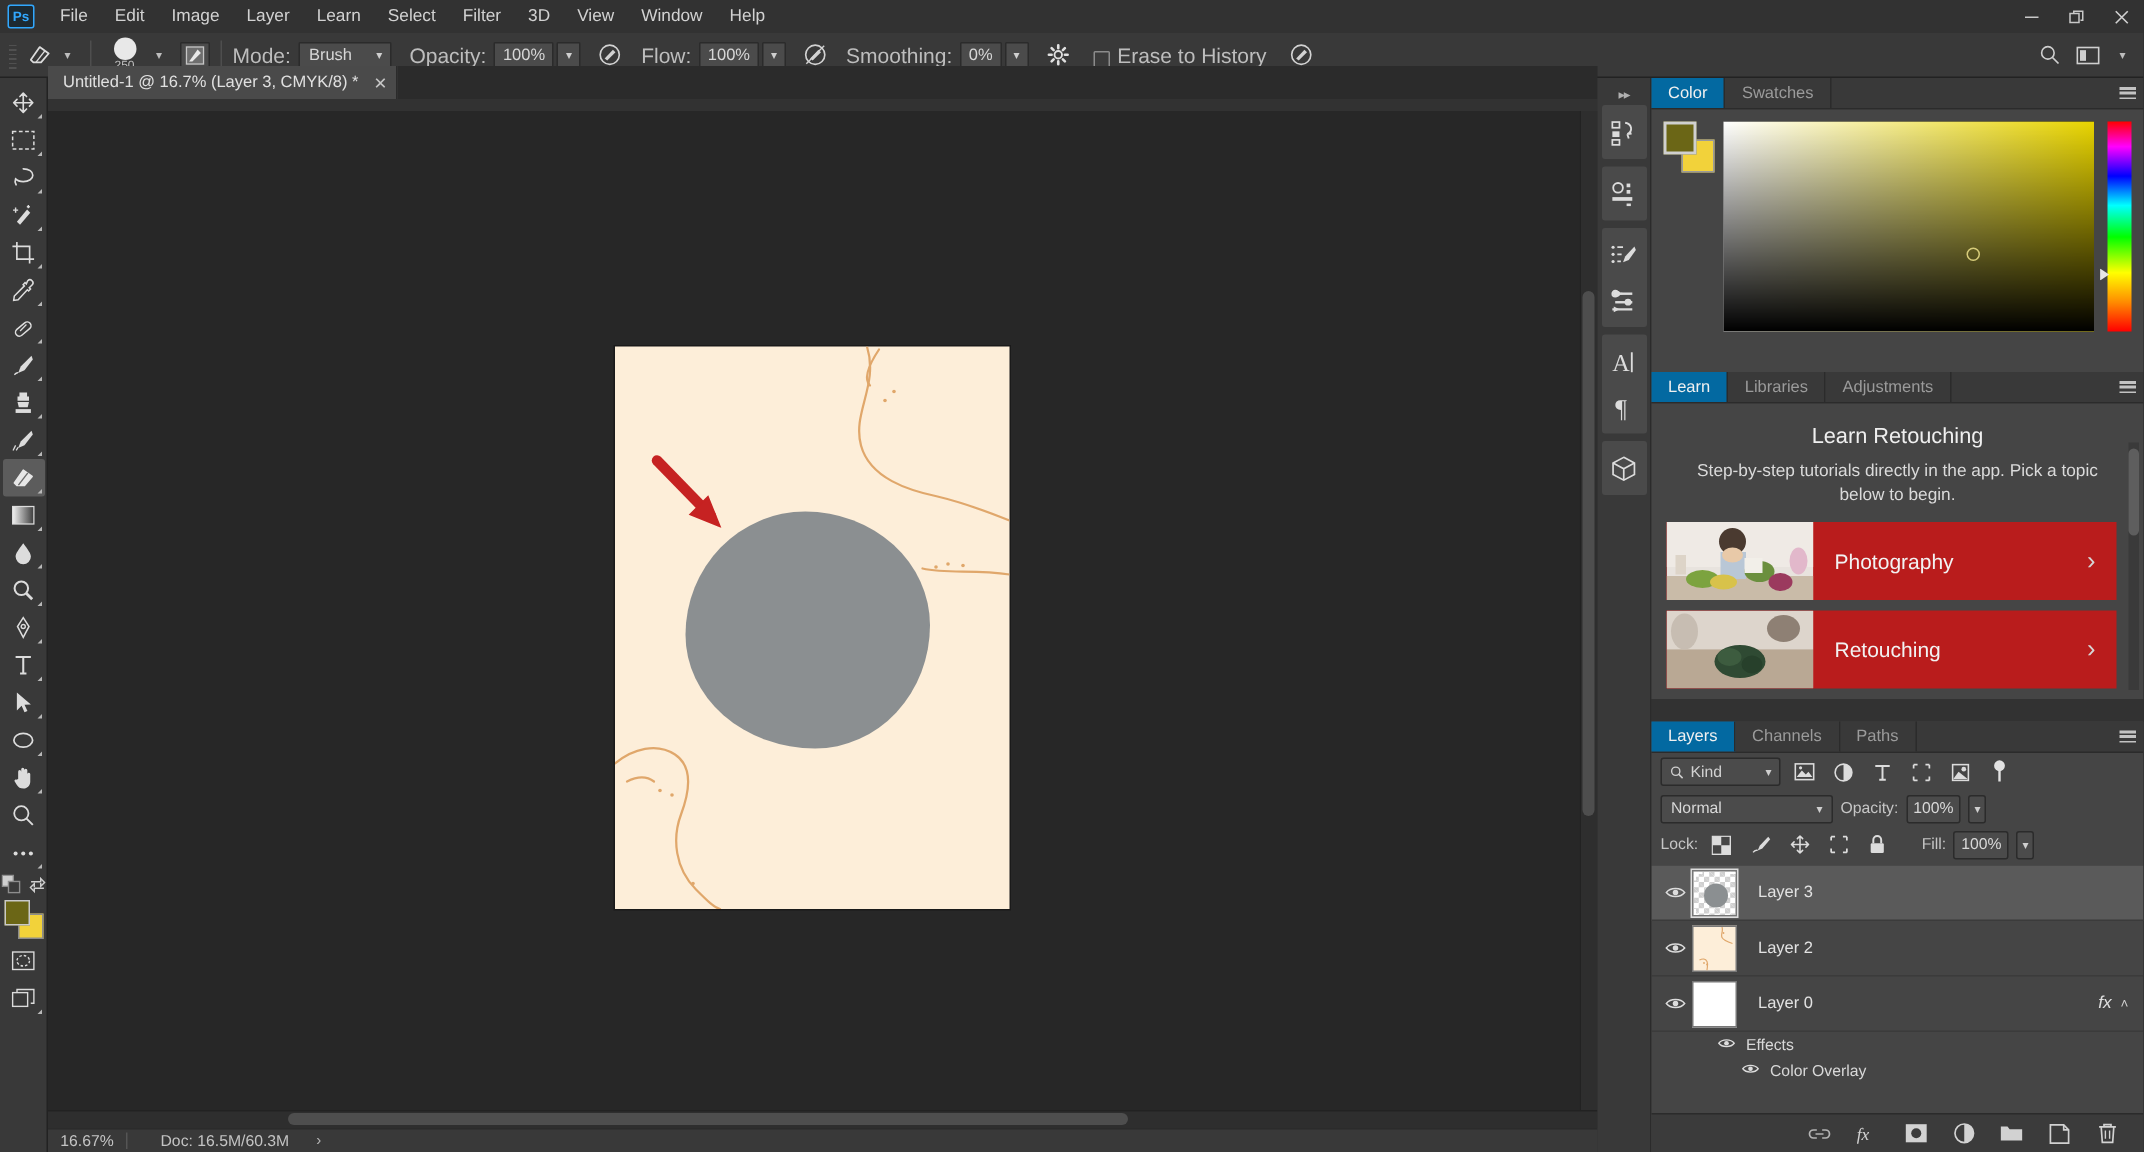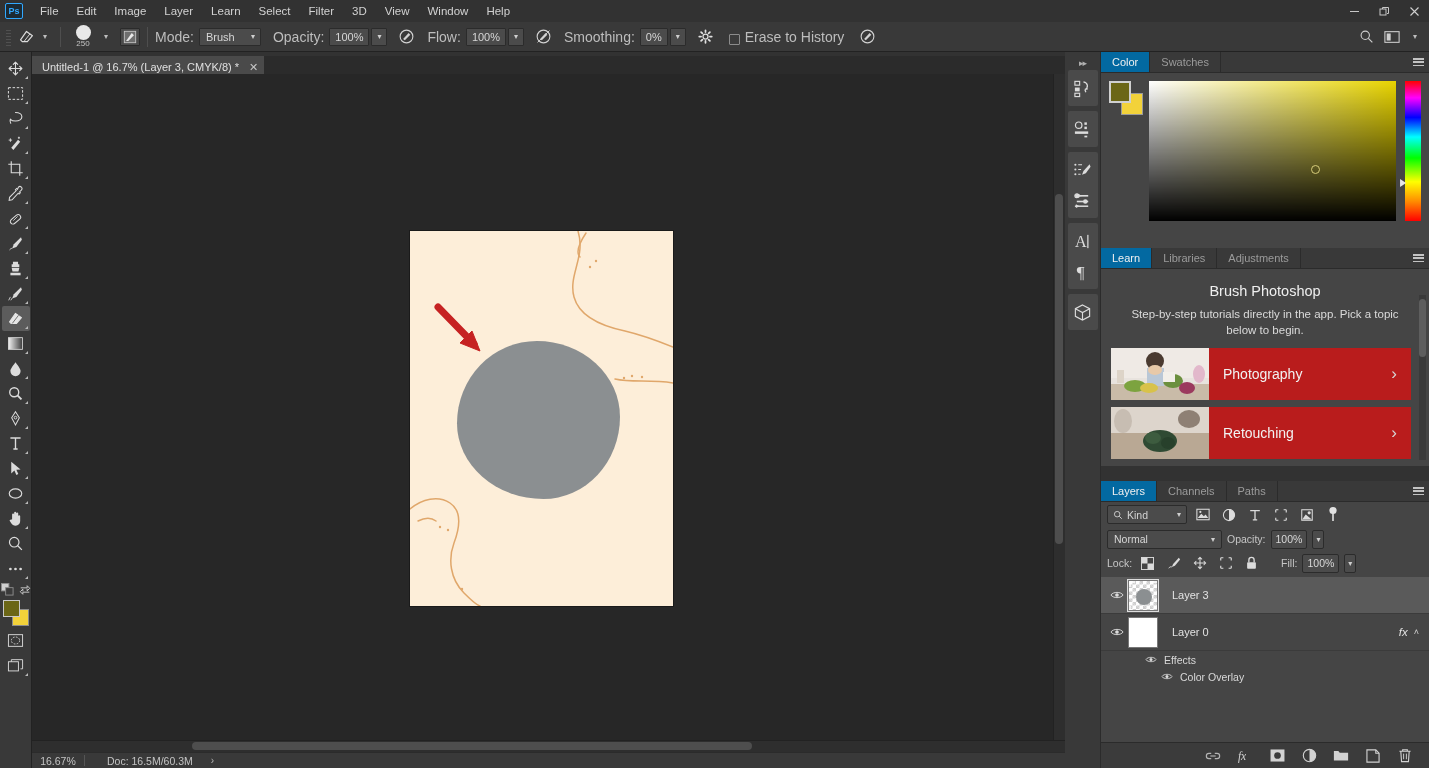--- a/index.html
+++ b/index.html
@@ -71,21 +71,21 @@
     display:flex;align-items:center;justify-content:center; border-radius:1px;
   }
   .chk {
     width:11px;height:11px;border:1px solid #8b8b8b;background:#3b3b3b;
     display:inline-block; vertical-align:middle; margin-right:5px; border-radius:1px;
   }
   .ob-right { margin-left:auto; display:flex; align-items:center; padding-right:6px; gap:4px;}
 
   
   .tabbar {
-    position:absolute; left:32px; top:56px; width:1033px; height:22px;
+    position:absolute; left:32px; top:44px; width:1033px; height:22px;
     background:#2b2b2b; display:flex; align-items:flex-end;
   }
   .doctab {
     height:22px; background:#4a4a4a; display:flex; align-items:center;
     padding:0 6px 0 10px; font-size:11px; color:#e0e0e0; gap:10px;
     border-right:1px solid #2b2b2b;
   }
   .doctab .x { color:#c6c6c6; font-size:11px; }
 
   
@@ -757,21 +757,21 @@
       <div class="ptab">Adjustments</div>
       <div class="pmenu">
         <span class="hamb">
             <i></i>
             <i></i>
             <i></i>
           </span>
       </div>
     </div>
     <div class="learnpanel">
-      <div class="learn-title">Brush Photoshop</div>
+      <div class="learn-title">Learn Retouching</div>
       <div class="learn-sub">Step-by-step tutorials directly in the app. Pick a topic below to begin.</div>
 
       <div class="learn-card">
         <div class="learn-thumb">
           <svg width="98" height="52" viewBox="0 0 98 52">
             <rect width="98" height="52" fill="#e8e3de"></rect>
             <rect y="0" width="98" height="30" fill="#efeae5"></rect>
             <rect x="0" y="36" width="98" height="16" fill="#c9bba8"></rect>
             <ellipse cx="44" cy="13" rx="9" ry="9" fill="#4a3a30"></ellipse>
             <rect x="36" y="20" width="17" height="18" fill="#b9c7d6"></rect>
@@ -939,20 +939,42 @@
             <svg width="30" height="31" viewBox="0 0 30 31" style="position:absolute;left:0;top:0">
               <ellipse cx="15" cy="16" rx="8" ry="8" fill="#8b8f91"></ellipse>
               <g stroke="#ffffff" stroke-width="1.4" fill="none">
                 <path d="M1 6V1h5M24 1h5v5M29 25v5h-5M6 30H1v-5"></path>
               </g>
             </svg>
           </div>
           <div class="layer-name">Layer 3</div>
         </div>
 
+        <div class="layer-row">
+          <div class="eye">
+            <svg width="14" height="10" viewBox="0 0 16 11">
+                <path d="M1 5.5 C4 1.5 12 1.5 15 5.5 C12 9.5 4 9.5 1 5.5Z" fill="none" stroke="#dcdcdc" stroke-width="1.1"></path>
+                <circle cx="8" cy="5.5" r="2.1" fill="#dcdcdc"></circle>
+              </svg>
+          </div>
+          <div class="layer-thumb" style="background:#fdeed9">
+            <svg width="30" height="31" viewBox="0 0 30 31">
+              <g fill="none" stroke="#e0a76b" stroke-width="0.8">
+                <path d="M19 0 C20 3 18 5 19 7 C20 9 23 10 26 11"></path>
+                <path d="M4 22 C6 21 8 21 9 23 C10 25 9 27 9 29"></path>
+              </g>
+              <g fill="#e0a76b">
+                  <circle cx="20" cy="4" r="0.6"></circle>
+                  <circle cx="7" cy="24" r="0.6"></circle>
+                  <circle cx="9" cy="25" r="0.6"></circle>
+                </g>
+            </svg>
+          </div>
+          <div class="layer-name">Layer 2</div>
+        </div>
 
         <div class="layer-row">
           <div class="eye">
             <svg width="14" height="10" viewBox="0 0 16 11">
                 <path d="M1 5.5 C4 1.5 12 1.5 15 5.5 C12 9.5 4 9.5 1 5.5Z" fill="none" stroke="#dcdcdc" stroke-width="1.1"></path>
                 <circle cx="8" cy="5.5" r="2.1" fill="#dcdcdc"></circle>
               </svg>
           </div>
           <div class="layer-thumb" style="background:#ffffff"></div>
           <div class="layer-name">Layer 0</div>

